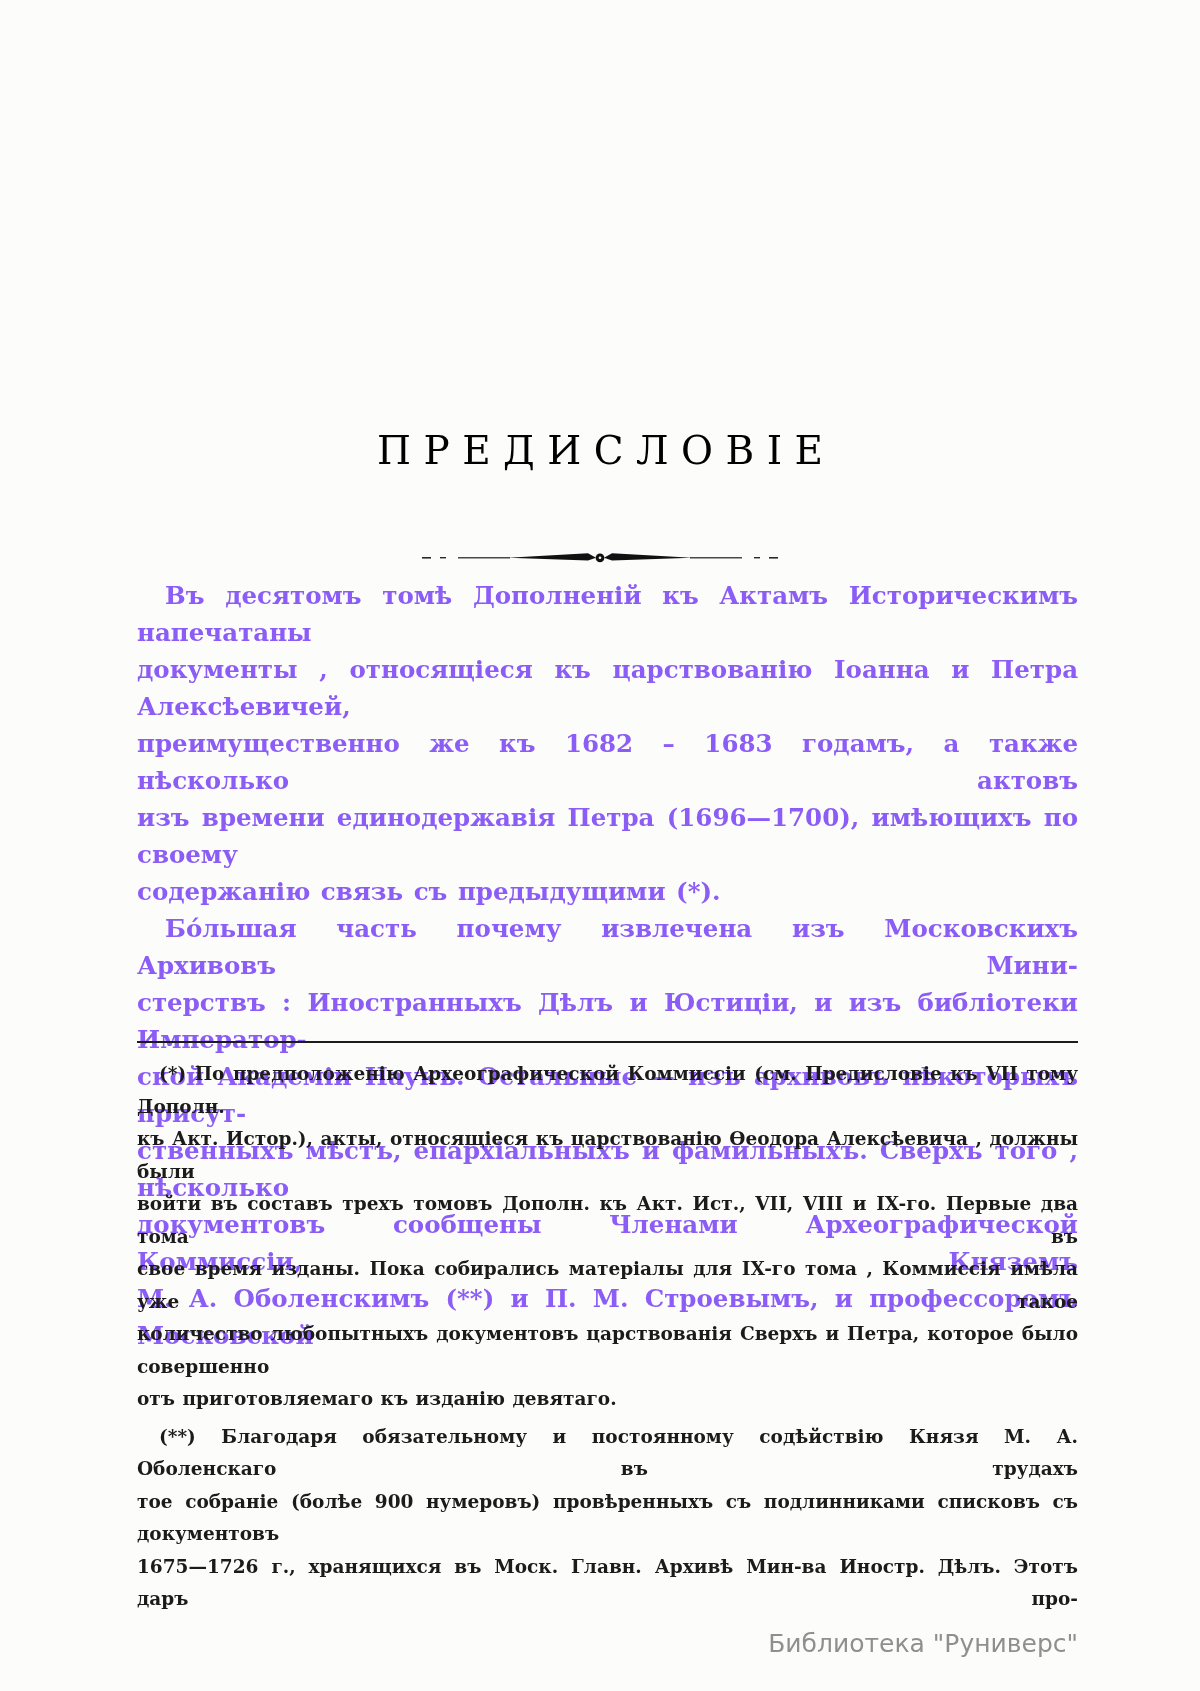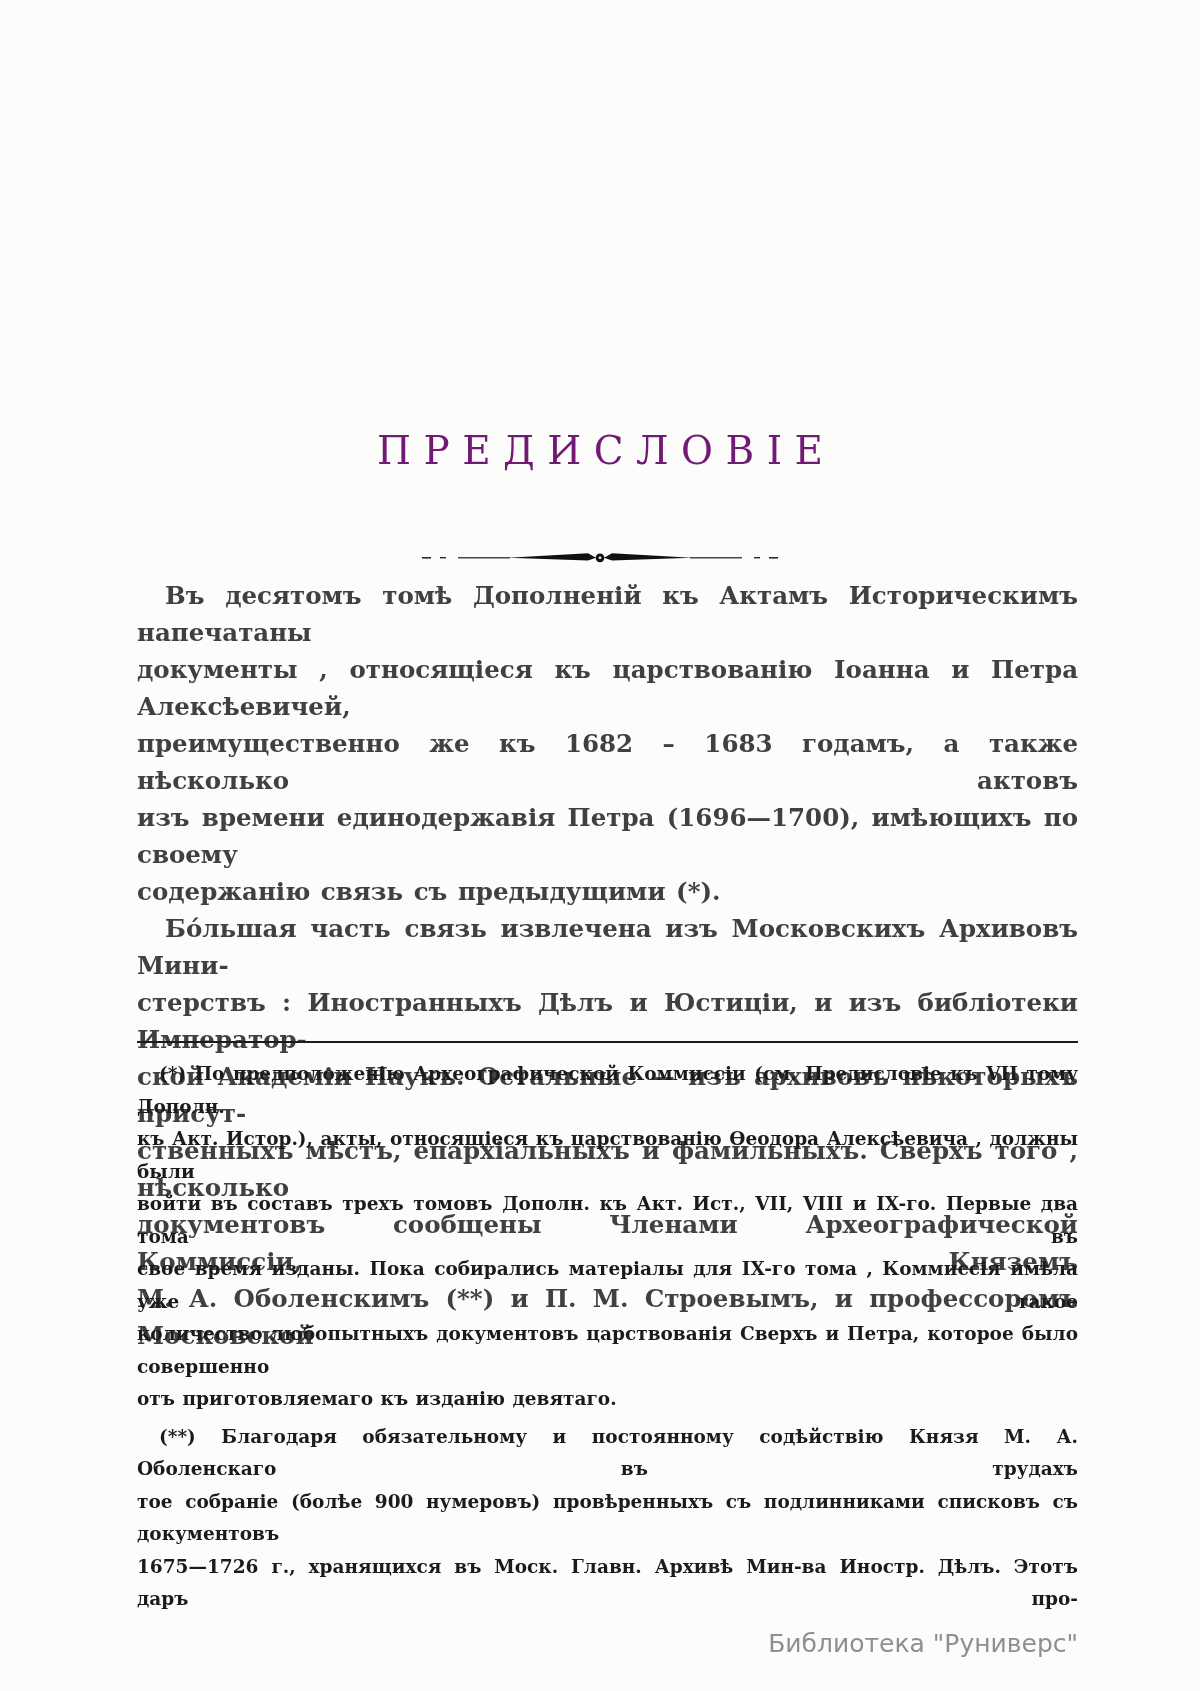--- a/index.html
+++ b/index.html
@@ -21,39 +21,39 @@
     position: absolute;
     top: 428px;
     left: 0;
     width: 100%;
     margin: 0;
     text-align: center;
     font-size: 39px;
     font-weight: 500;
     letter-spacing: 0.32em;
     text-indent: 0.32em; 
-    color: #701a75;
+    color: #000000;
   }
   .ornament {
     position: absolute;
     top: 548px;
     left: 0;
     width: 100%;
     text-align: center;
   }
   .ornament svg { display: inline-block; }
   .body-text {
     position: absolute;
     top: 577px;
     left: 137px;
     width: 941px;
     font-size: 24.5px;
     font-weight: 700;
     line-height: 37px;
-    color: #404040;
+    color: #8b5cf6;
   }
   .paragraph .line {
     text-align: justify;
     text-align-last: justify;
     white-space: normal;
     word-spacing: 2px;
   }
   .paragraph .line.last {
     text-align-last: left;
   }
@@ -124,21 +124,21 @@
 
   <div class="body-text">
     <div class="paragraph">
         <div class="line">Въ десятомъ томѣ Дополненій къ Актамъ Историческимъ напечатаны</div>
         <div class="line">документы , относящіеся къ царствованію Іоанна и Петра Алексѣевичей,</div>
         <div class="line">преимущественно же къ 1682 – 1683 годамъ, а также нѣсколько актовъ</div>
         <div class="line">изъ времени единодержавія Петра (1696—1700), имѣющихъ по своему</div>
         <div class="line last">содержанію связь съ предыдущими (*).</div>
       </div>
     <div class="paragraph">
-        <div class="line">Бо́льшая часть связь извлечена изъ Московскихъ Архивовъ Мини-</div>
+        <div class="line">Бо́льшая часть почему извлечена изъ Московскихъ Архивовъ Мини-</div>
         <div class="line">стерствъ : Иностранныхъ Дѣлъ и Юстиціи, и изъ библіотеки Император-</div>
         <div class="line">ской Академіи Наукъ. Остальные — изъ архивовъ нѣкоторыхъ присут-</div>
         <div class="line">ственныхъ мѣстъ, епархіальныхъ и фамильныхъ. Сверхъ того , нѣсколько</div>
         <div class="line">документовъ сообщены Членами Археографической Коммиссіи, Княземъ</div>
         <div class="line">М. А. Оболенскимъ (**) и П. М. Строевымъ, и профессоромъ Московской</div>
       </div>
   </div>
 
   <div class="footnote-rule"></div>
 

